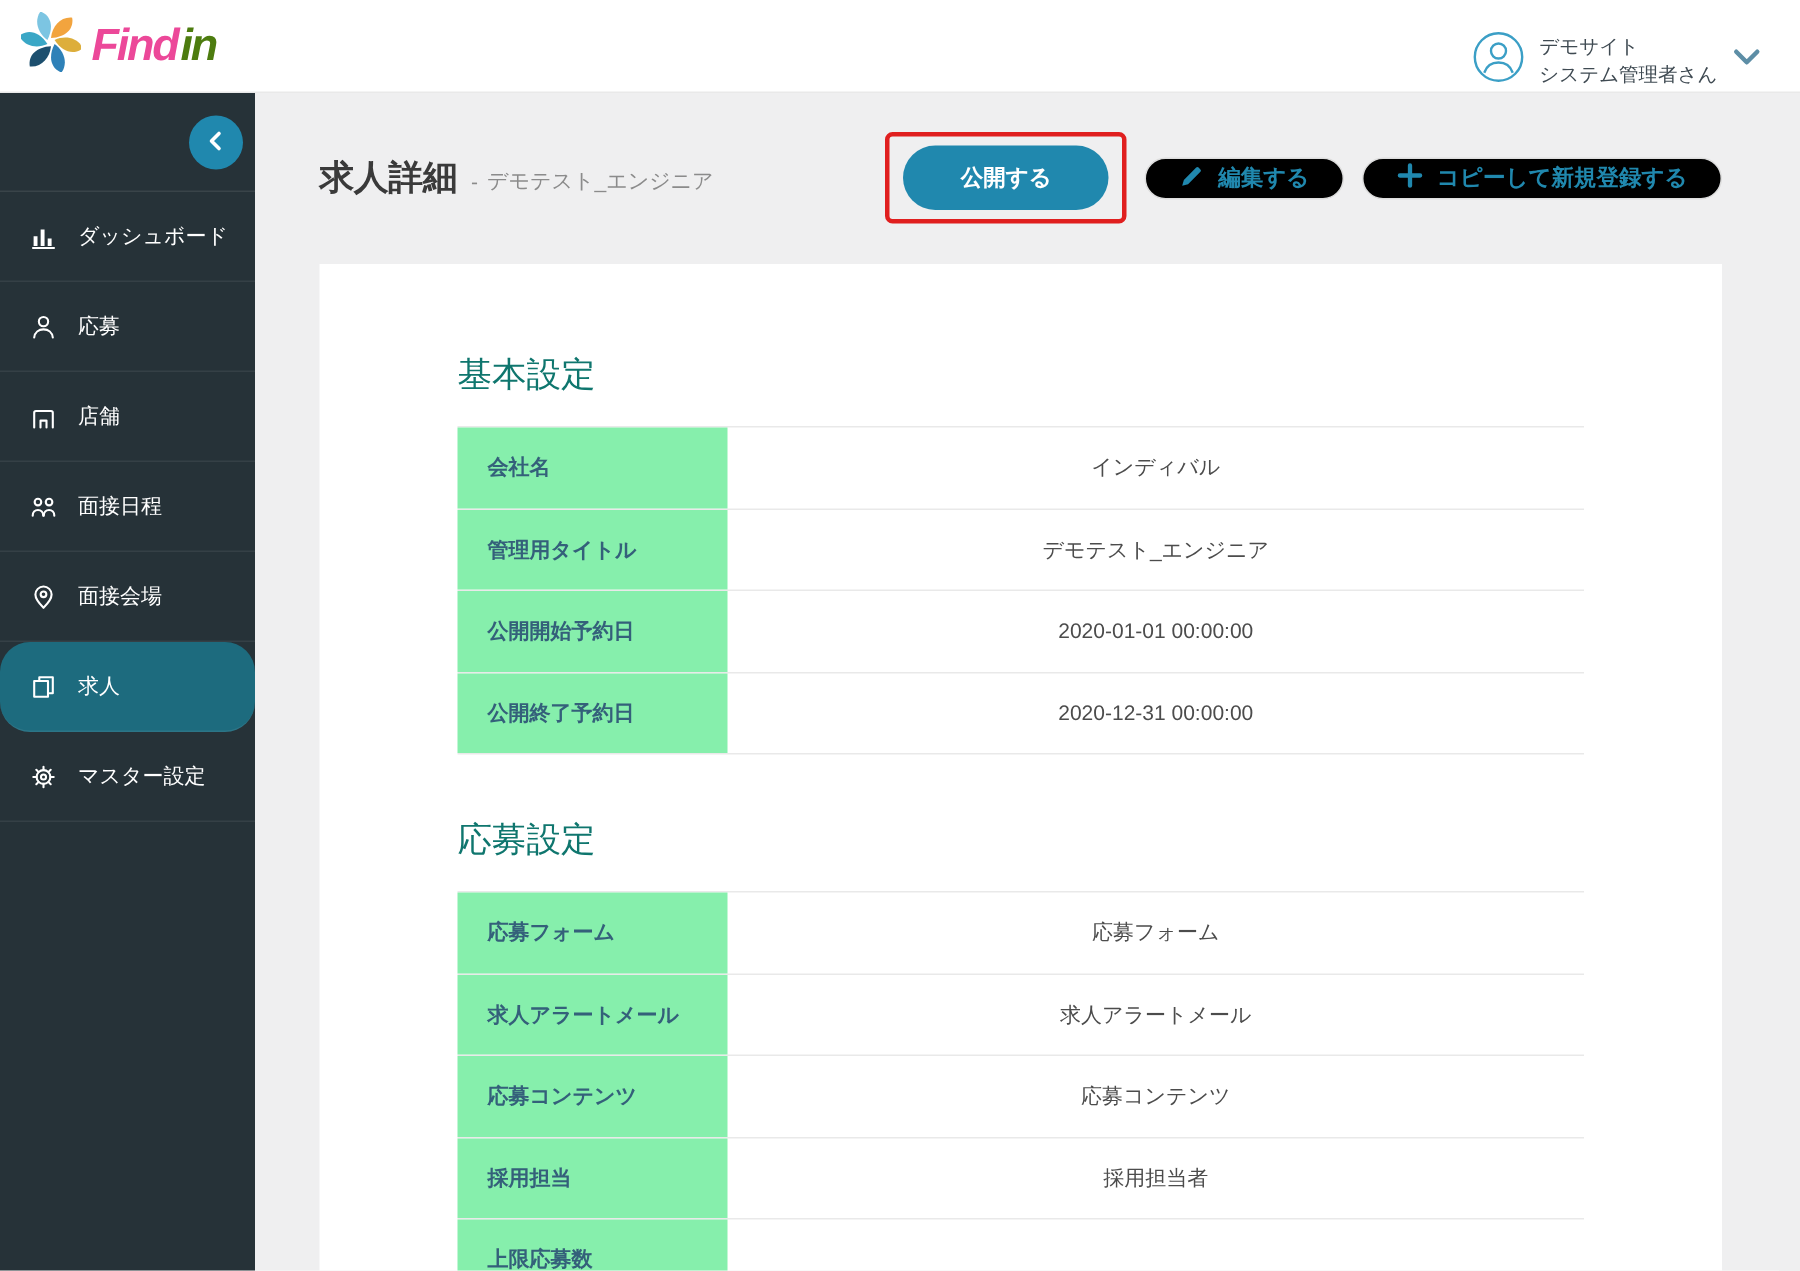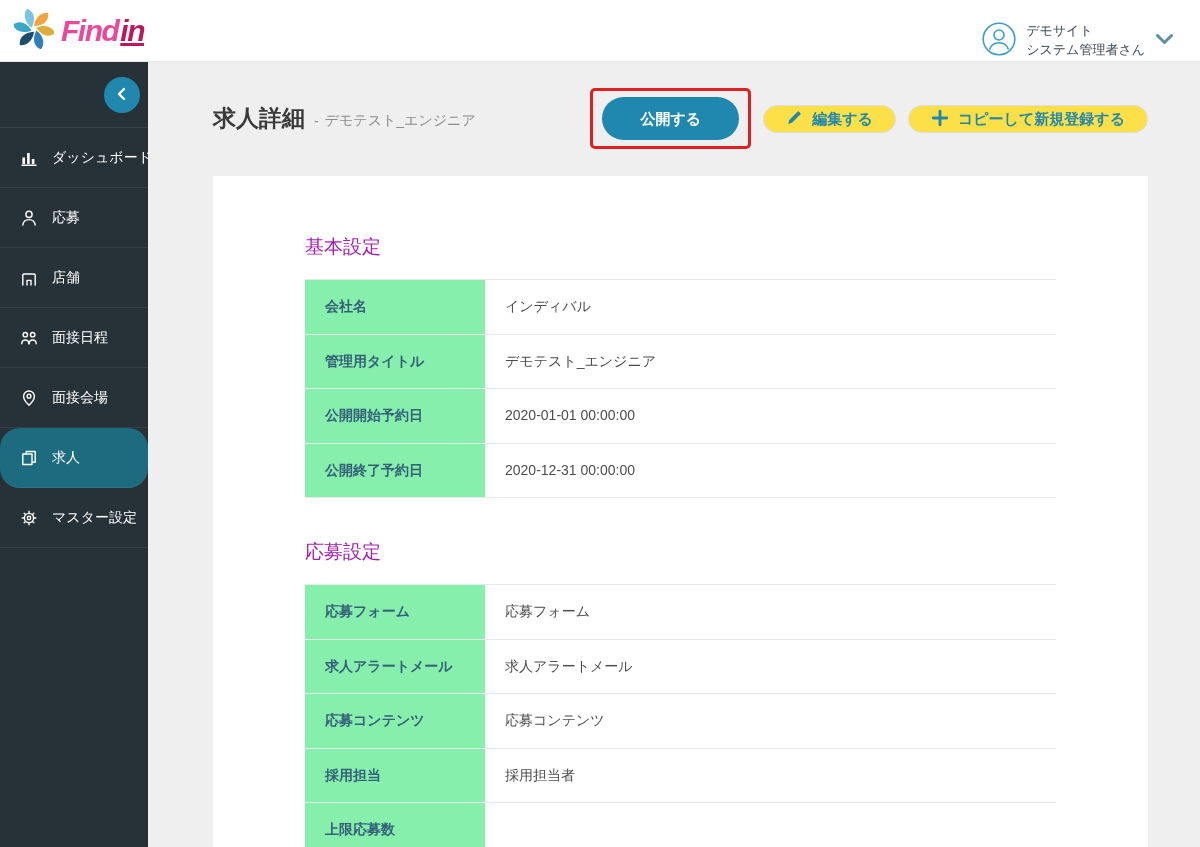--- a/index.html
+++ b/index.html
@@ -17,25 +17,25 @@
   }
   
   .topbar{
     position:absolute;top:0;left:0;right:0;height:62px;background:#fff;
     display:flex;align-items:center;padding:0 26px 0 14px;z-index:20;
     border-bottom:1px solid #e9e9e9;
   }
   .logo{display:flex;align-items:center;gap:7px;cursor:pointer;}
   .logo-text{font-size:30px;font-weight:800;font-style:italic;letter-spacing:-1.5px;line-height:1;}
   .logo-text .dark{color:#ec4899;}
-  .logo-text .blue{color:#be185d;margin-left:2px;text-decoration:underline;}
+  .logo-text .blue{color:#4d7c0f;margin-left:2px;}
   .account{margin-left:auto;display:flex;align-items:center;gap:10px;cursor:pointer;margin-top:20px;}
   .account-text{font-size:13px;color:#3f4a52;line-height:1.45;}
   
-  .sidebar{position:absolute;top:62px;left:0;bottom:0;width:148px;background:var(--sidebar-bg);z-index:10;}
+  .sidebar{position:absolute;top:62px;left:0;bottom:0;width:170px;background:var(--sidebar-bg);z-index:10;}
   .collapse-btn{
     width:36px;height:36px;border-radius:50%;background:var(--accent);
     display:flex;align-items:center;justify-content:center;
     margin:15px 8px 14px auto;cursor:pointer;border:none;
   }
   .nav{border-top:1px solid rgba(255,255,255,.09);}
   .nav-item{
     height:60px;display:flex;align-items:center;gap:13px;
     padding:0 8px 0 19px;color:#fff;font-size:14px;
     border-bottom:1px solid rgba(255,255,255,.07);cursor:pointer;white-space:nowrap;
@@ -50,33 +50,33 @@
   .page-sep{font-size:14px;color:#8b8b8b;margin:0 0 0 9px;align-self:center;padding-top:4px;}
   .page-subtitle{font-size:14px;color:#8b8b8b;margin-left:6px;padding-top:4px;}
   .actions{margin-left:auto;display:flex;align-items:center;gap:12px;}
   .annotation-box{border:3px solid var(--annotation);border-radius:5px;padding:6px 9px;}
   .btn{
     border-radius:24px;font-size:15px;font-weight:bold;line-height:1;
     display:inline-flex;align-items:center;gap:9px;cursor:pointer;
     font-family:inherit;
   }
   .btn-primary{background:var(--accent);color:#fff;border:none;padding:14px 38px;}
-  .btn-outline{background:#fde047;color:var(--accent);border:1px solid #ddd;padding:10px 22px;height:28px;}
+  .btn-outline{background:#000000;color:var(--accent);border:1px solid #ddd;padding:10px 22px;height:28px;}
   .btn-outline svg{flex:0 0 auto;}
   
   .card{background:#fff;margin:27px 52px 0 51px;padding:58px 92px 90px;min-height:700px;}
-  .section-heading{font-size:19px;font-weight:500;color:#a21caf;margin:0 0 19px;}
+  .section-heading{font-size:23px;font-weight:500;color:#0f766e;margin:0 0 19px;}
   .section + .section{margin-top:41px;}
   .detail-row{display:flex;border-top:1px solid #e9e9e9;}
   .detail-row:last-child{border-bottom:1px solid #e9e9e9;}
   .detail-label{
     flex:0 0 180px;background:#86efac;padding:18px 12px 18px 20px;
     font-size:14px;font-weight:bold;color:#34607a;line-height:1.25;
   }
-  .detail-value{flex:1;padding:18px 20px;font-size:14px;color:#4c4c4c;line-height:1.25;min-height:52px;}
+  .detail-value{flex:1;padding:18px 20px;font-size:14px;color:#4c4c4c;line-height:1.25;min-height:52px;text-align:center;}
 </style>
 </head>
 <body>
 
 <header class="topbar">
   <div class="logo">
     <span>
       <svg width="40" height="40" viewBox="-16 -16 32 32">
         <g>
           <path d="M0 -2.2 C 0.6 -8.5, 5.2 -13.6, 11.3 -13 C 12.3 -7, 7.8 -2.6, 0 -2.2 Z" fill="#f2a43e"></path>

